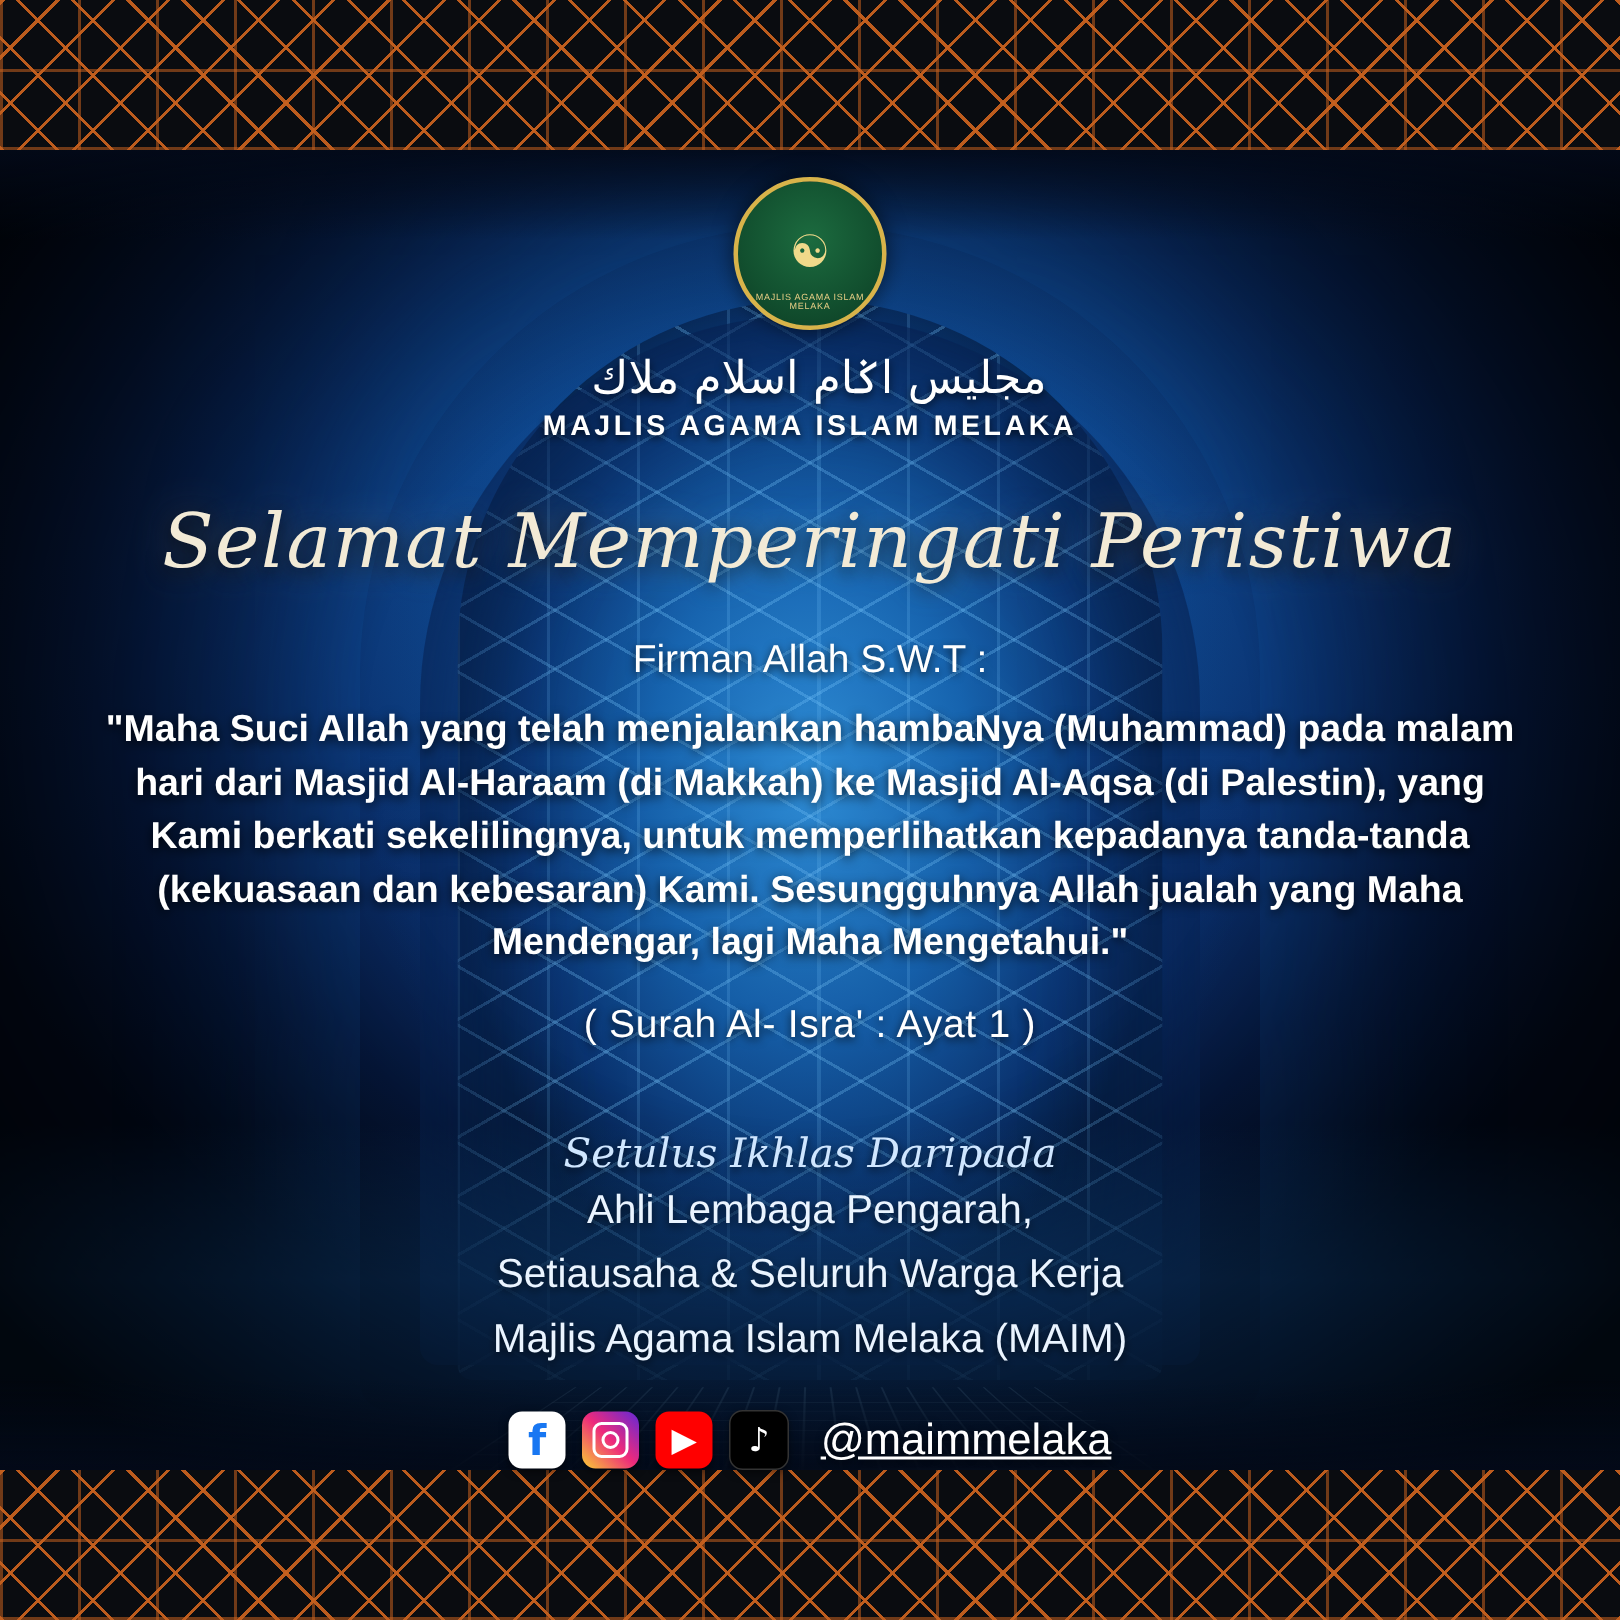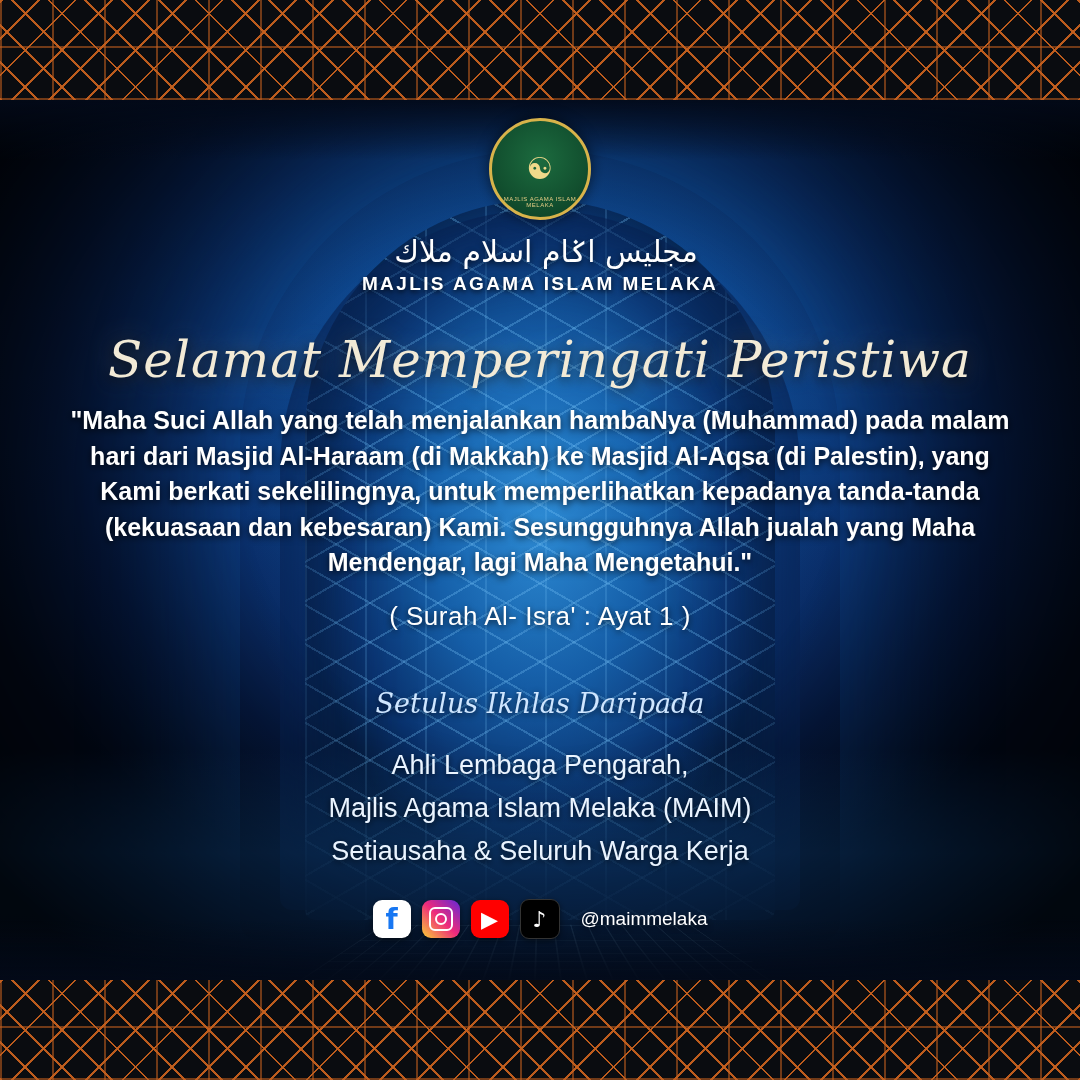--- a/index.html
+++ b/index.html
@@ -225,21 +225,21 @@
 
   .signoff-script {
     margin-top: 56px;
     font-family: "DejaVu Serif", serif;
     font-style: italic;
     font-size: 27px;
     color: #cfe6ff;
     text-shadow: 0 2px 6px rgba(0,0,0,0.7);
   }
   .signoff-lines {
-    margin-top: 25px;
+    margin-top: 0;
     font-size: 27px;
     line-height: 1.6;
     color: #eaf4ff;
     text-shadow: 0 2px 6px rgba(0,0,0,0.7);
   }
 
   .social {
     margin-top: 26px;
     display: flex;
     align-items: center;
@@ -257,23 +257,24 @@
     font-family: "DejaVu Sans", sans-serif;
     font-weight: bold;
     box-shadow: 0 2px 6px rgba(0,0,0,0.5);
   }
   .sicon.fb { background: #ffffff; color: #1877f2; font-size: 28px; }
   .sicon.ig { background: linear-gradient(45deg, #f9ce34, #ee2a7b, #6228d7); }
   .sicon.yt { background: #ff0000; }
   .sicon.tt { background: #000000; border: 1px solid #333; }
   .handle {
     margin-left: 10px;
-    font-size: 19px;
+    font-size: 29px;
     color: #ffffff;
     text-shadow: 0 2px 6px rgba(0,0,0,0.7);
+    text-decoration: underline;
   }
   .ig-glyph {
     width: 20px; height: 20px; border: 2.4px solid #fff; border-radius: 6px;
     position: relative;
   }
   .ig-glyph::after {
     content: ""; position: absolute; left: 4px; top: 4px;
     width: 8px; height: 8px; border: 2.2px solid #fff; border-radius: 50%;
   }
 </style>
@@ -298,28 +299,29 @@
     <div class="logo">
       <span class="crest">☯</span>
       <span class="ring-text">MAJLIS AGAMA ISLAM MELAKA</span>
     </div>
 
     <div class="jawi">مجليس اݢام اسلام ملاك</div>
     <div class="org-name">MAJLIS AGAMA ISLAM MELAKA</div>
 
     <div class="greeting">Selamat Memperingati Peristiwa</div>
 
+    <div class="verse-intro">Firman Allah S.W.T :</div>
     <div class="verse-body">"Maha Suci Allah yang telah menjalankan hambaNya (Muhammad) pada malam hari dari Masjid Al-Haraam (di Makkah) ke Masjid Al-Aqsa (di Palestin), yang Kami berkati sekelilingnya, untuk memperlihatkan kepadanya tanda-tanda (kekuasaan dan kebesaran) Kami. Sesungguhnya Allah jualah yang Maha Mendengar, lagi Maha Mengetahui."</div>
     <div class="verse-ref">( Surah Al- Isra' : Ayat 1 )</div>
 
     <div class="signoff-script">Setulus Ikhlas Daripada</div>
     <div class="signoff-lines">
       <div>Ahli Lembaga Pengarah,</div>
+      <div>Setiausaha &amp; Seluruh Warga Kerja</div>
       <div>Majlis Agama Islam Melaka (MAIM)</div>
-      <div>Setiausaha &amp; Seluruh Warga Kerja</div>
     </div>
 
     <div class="social">
       <div class="sicon fb">f</div>
       <div class="sicon ig">
         <span class="ig-glyph"></span>
       </div>
       <div class="sicon yt">▶</div>
       <div class="sicon tt">♪</div>
       <div class="handle">@maimmelaka</div>

